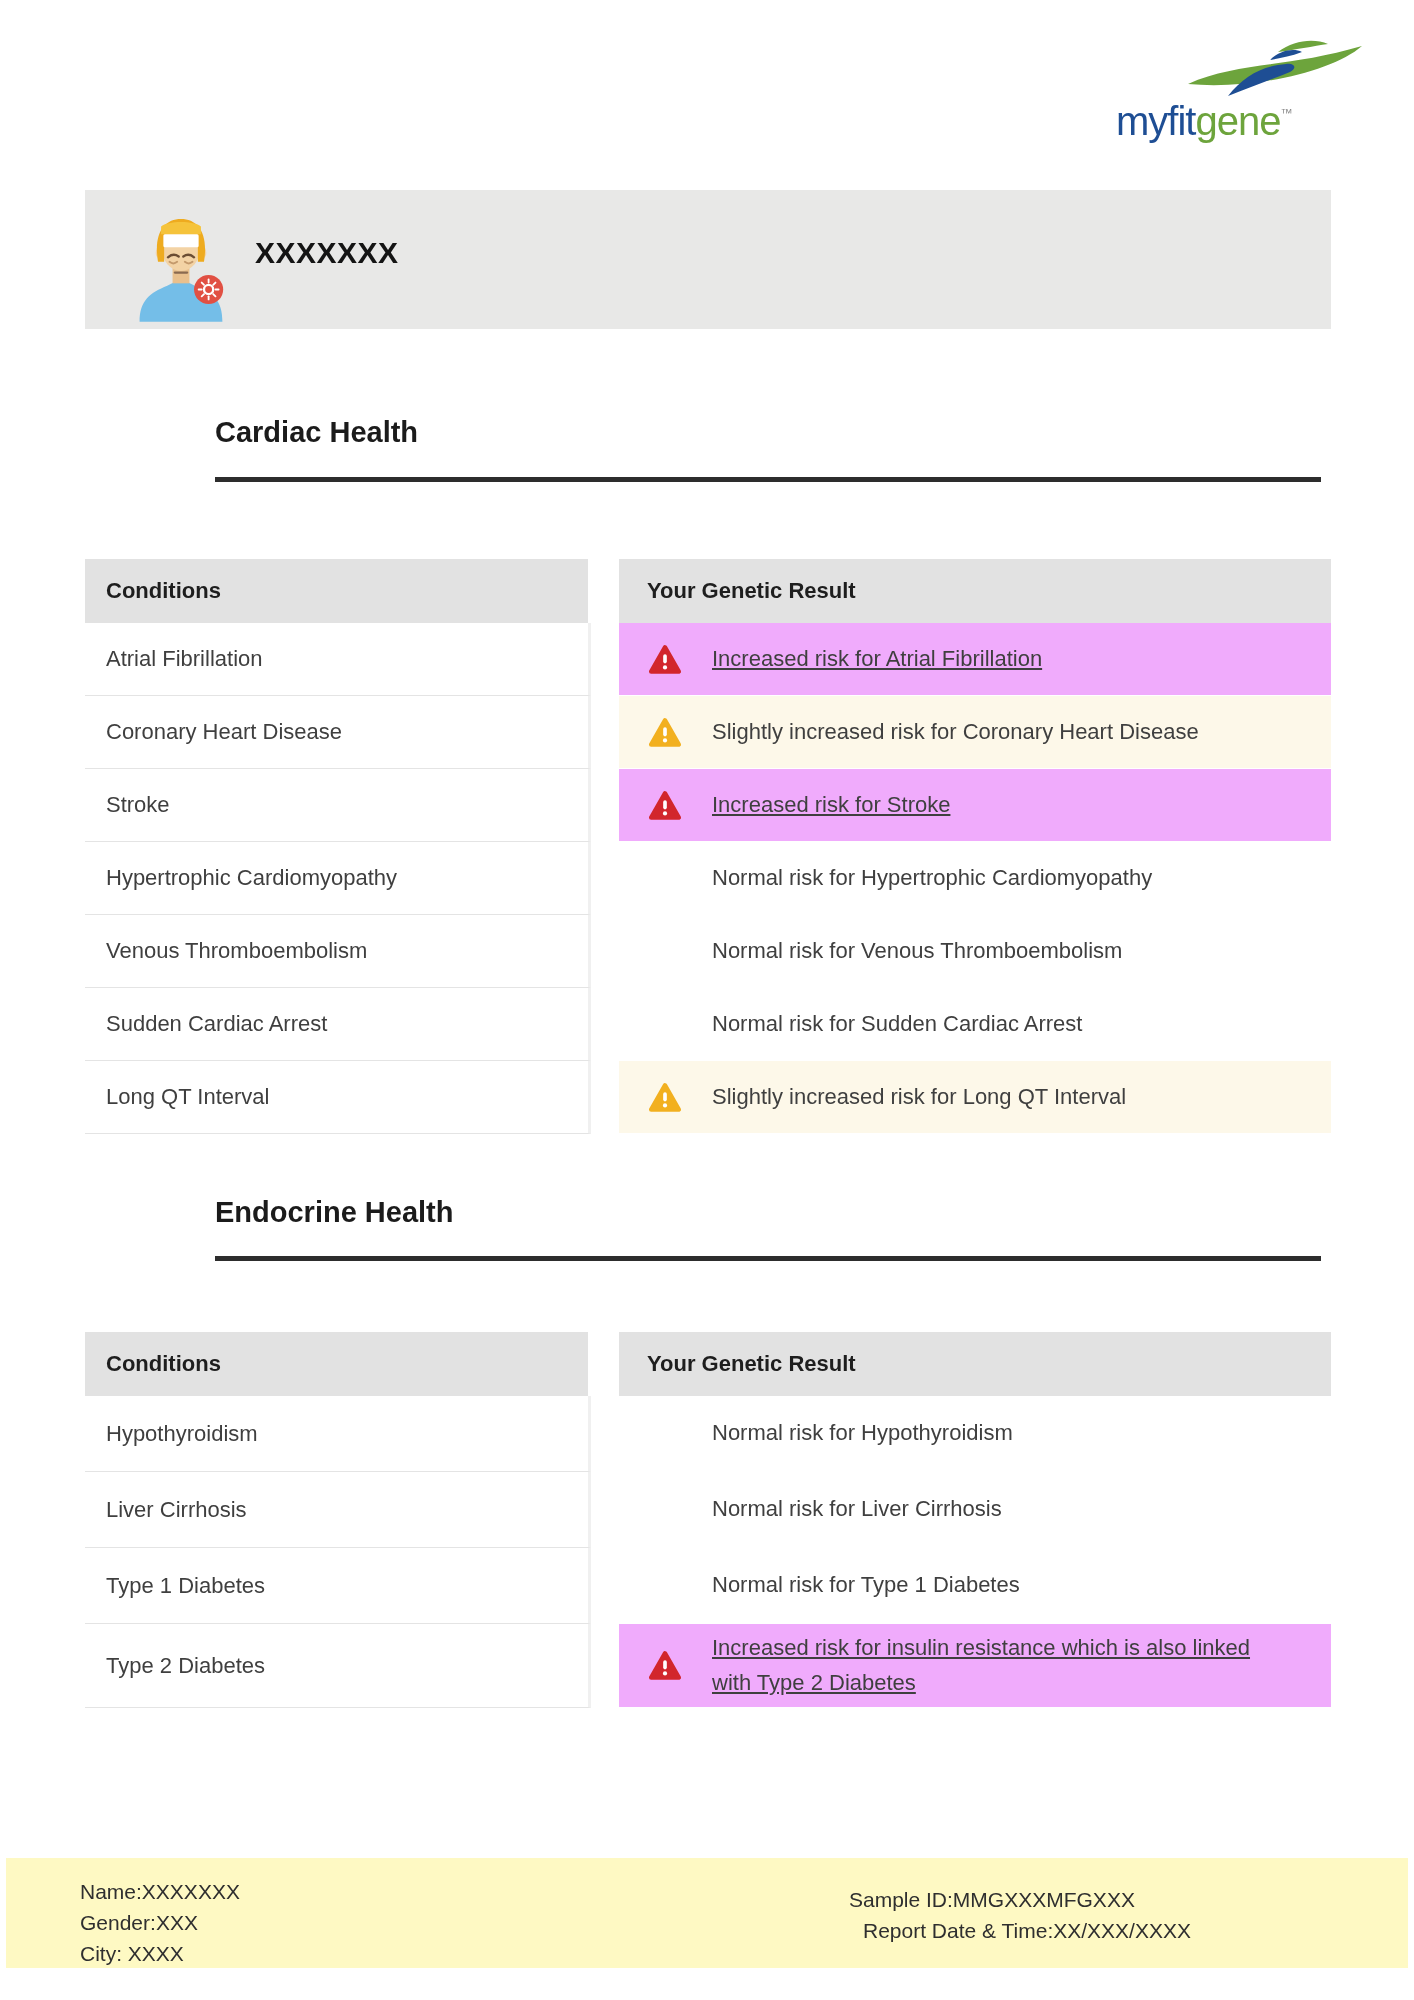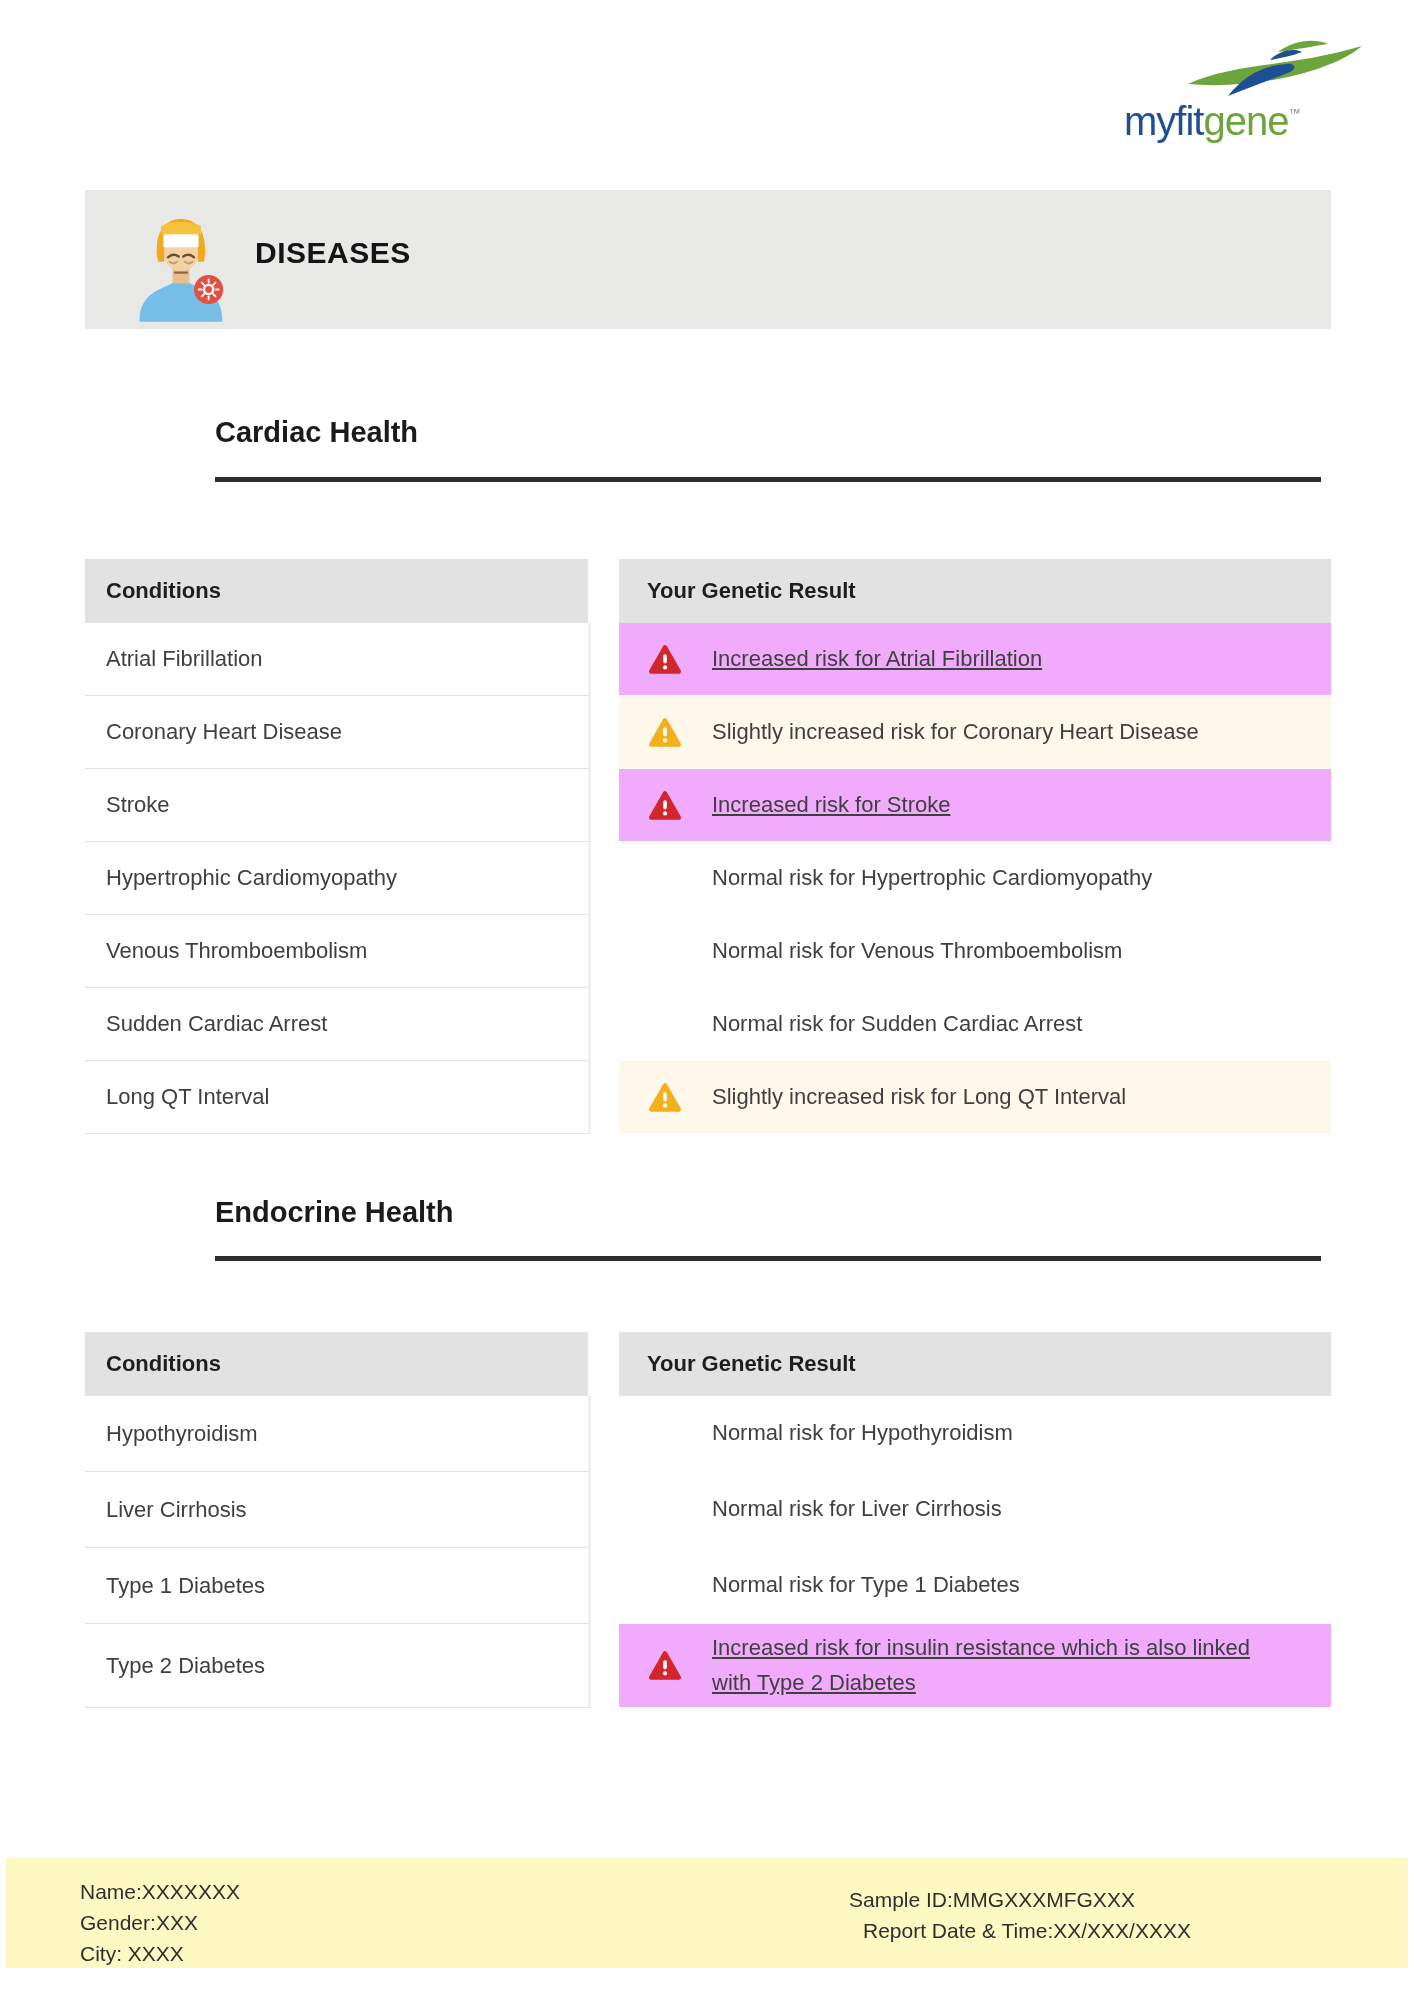--- a/index.html
+++ b/index.html
@@ -3,21 +3,21 @@
 <meta charset="utf-8">
 <style>
   * { margin:0; padding:0; box-sizing:border-box; }
   html,body { background:#ffffff; }
   body { font-family:"Liberation Sans", sans-serif; color:#3e3e3e; }
   .page { position:relative; width:1414px; height:2000px; background:#fff; overflow:hidden; }
 
   
   .logo { position:absolute; top:36px; left:1104px; width:300px; height:108px; }
   .logo-swoosh { position:absolute; top:2px; left:78px; width:185px; height:62px; }
-  .logo-text { position:absolute; left:20px; bottom:0; font-size:40px; font-weight:500; letter-spacing:-1px; white-space:nowrap; }
+  .logo-text { position:absolute; left:12px; bottom:0; font-size:40px; font-weight:500; letter-spacing:-1px; white-space:nowrap; }
   .logo-blue { color:#1e4e94; }
   .logo-green { color:#6da43c; }
   .logo-tm { font-size:12px; color:#8a8a8a; vertical-align:18px; letter-spacing:0; }
 
   
   .banner { position:absolute; top:190px; left:85px; width:1246px; height:139px; background:#e8e8e7; display:flex; align-items:center; }
   .banner-icon { position:absolute; left:50px; top:20px; width:92px; height:116px; }
   .banner-title { margin-left:170px; font-size:30px; font-weight:800; color:#141414; letter-spacing:0.5px; margin-top:-14px; }
 
   
@@ -88,21 +88,21 @@
         <line x1="96" y1="89" x2="96" y2="85"></line>
           <line x1="96" y1="107" x2="96" y2="111"></line>
         <line x1="87" y1="98" x2="83" y2="98"></line>
           <line x1="105" y1="98" x2="109" y2="98"></line>
         <line x1="90" y1="92" x2="87" y2="89"></line>
           <line x1="102" y1="104" x2="105" y2="107"></line>
         <line x1="102" y1="92" x2="105" y2="89"></line>
           <line x1="90" y1="104" x2="87" y2="107"></line>
       </g>
     </svg>
-    <div class="banner-title">DISEASES</div>
+    <div class="banner-title">XXXXXXX</div>
   </div>
 
   <div class="section-heading h1">Cardiac Health</div>
   <div class="heading-rule r1"></div>
 
   <div class="rtable t1">
     <div class="trow thead">
       <div class="cell cond">Conditions</div>
       <div class="cell res">Your Genetic Result</div>
     </div>

